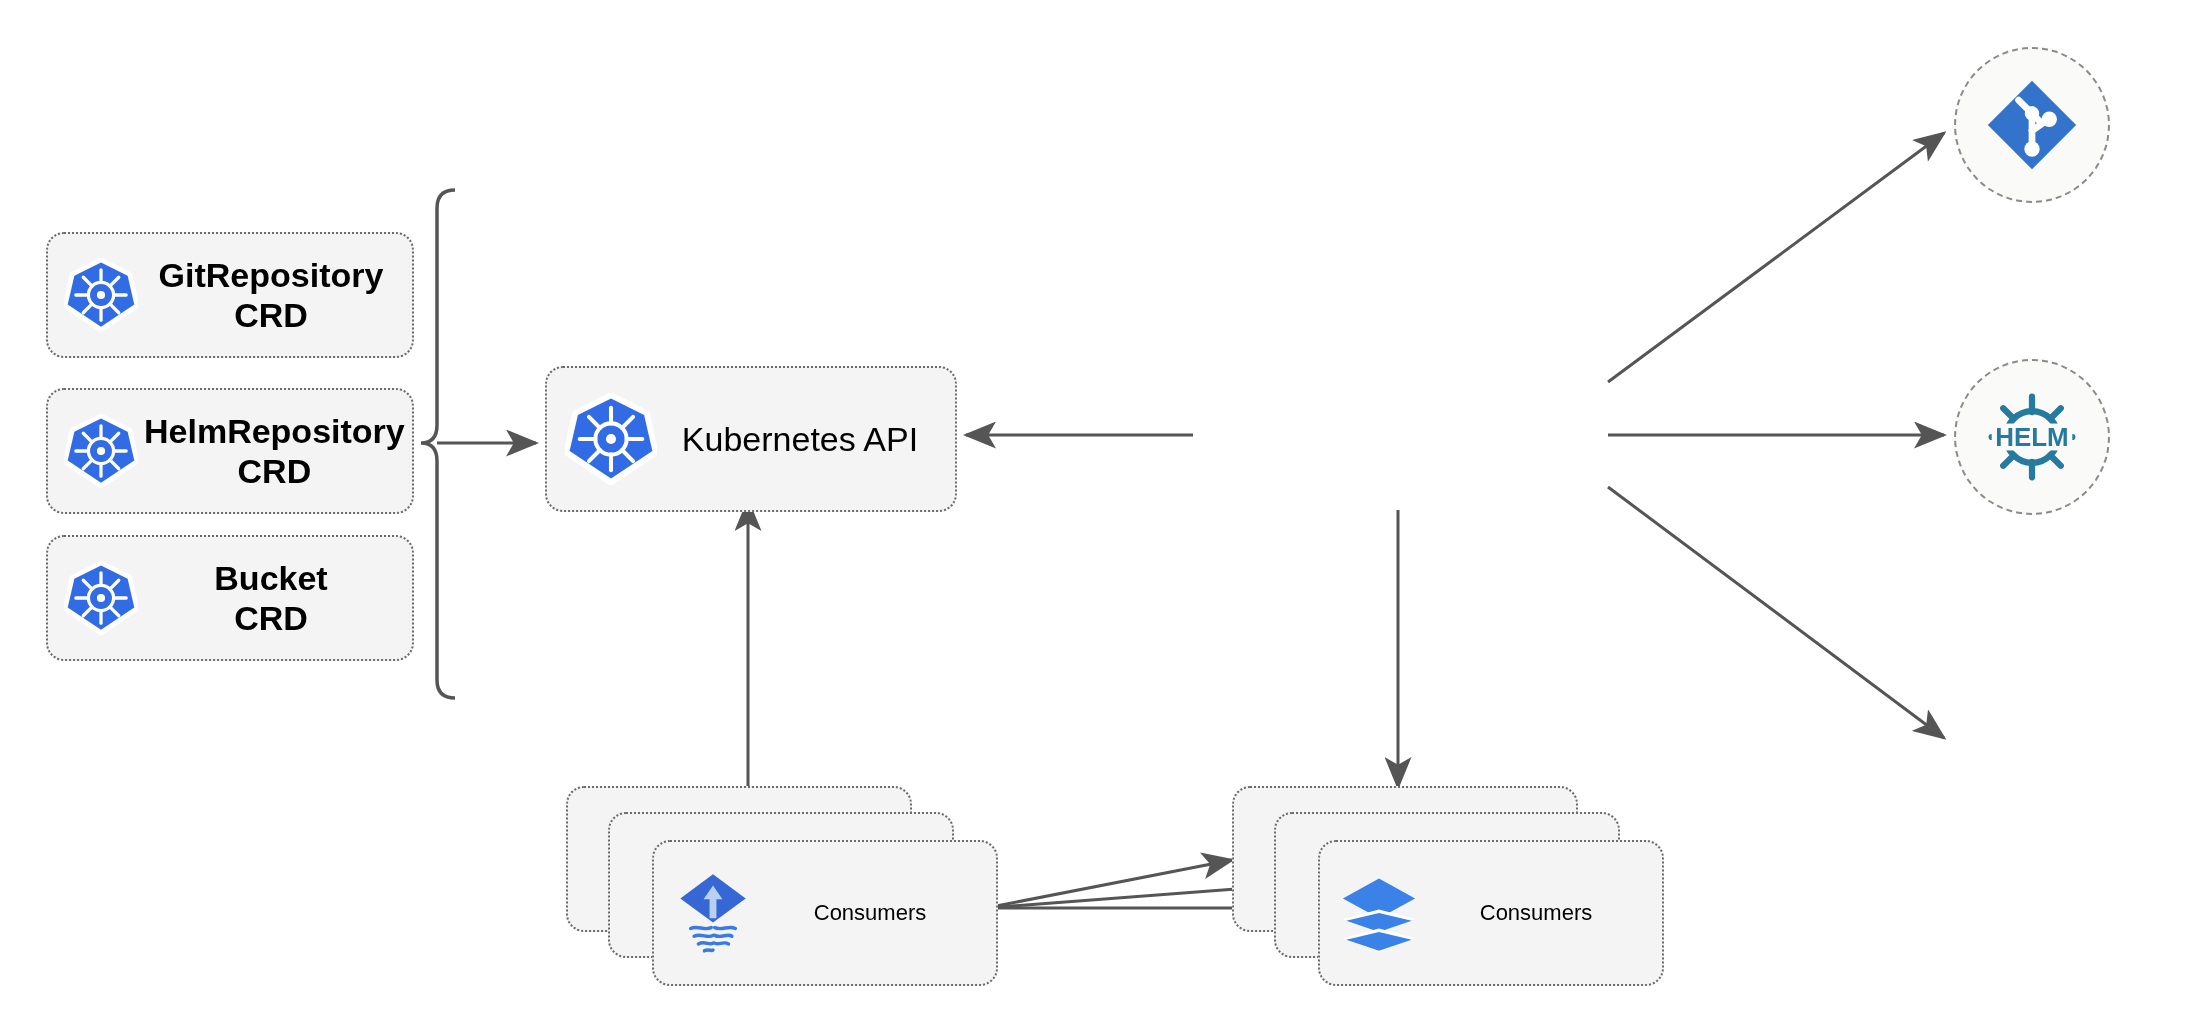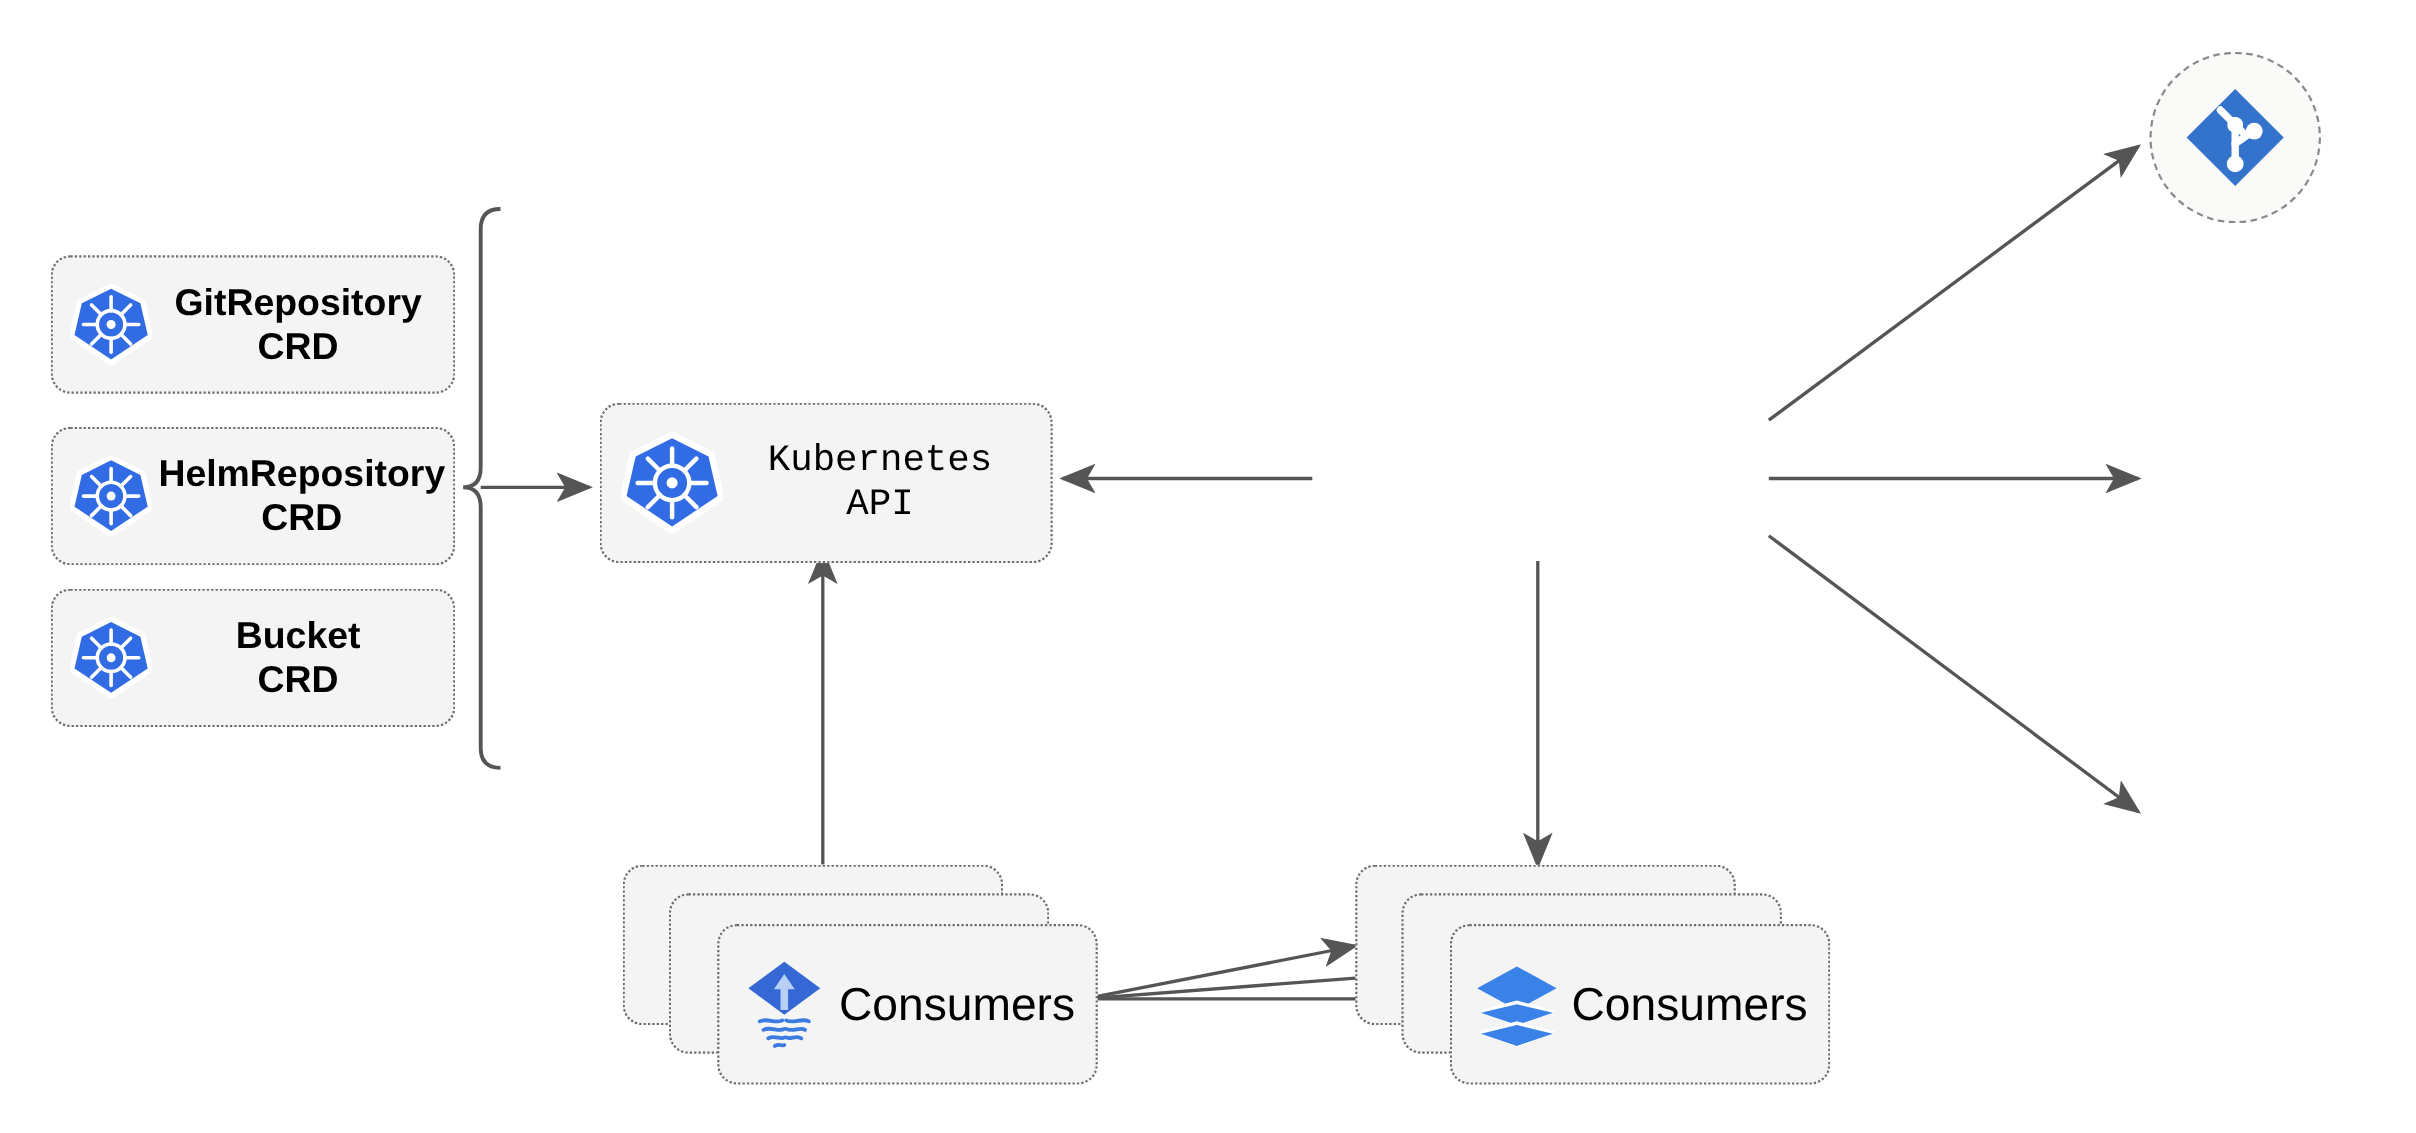--- a/index.html
+++ b/index.html
@@ -37,21 +37,21 @@
   .stack{position:absolute;width:432px;height:200px;}
   .stack .layer{
     position:absolute;box-sizing:border-box;
     background:#f4f4f4;border:2px dotted #6b6b6b;border-radius:18px;
     width:346px;height:146px;
   }
   .stack .l1{left:0;top:0;}
   .stack .l2{left:42px;top:26px;}
   .stack .l3{left:86px;top:54px;display:flex;align-items:center;padding:0 16px;}
   .stack .l3 .ico{flex:0 0 86px;height:86px;margin-right:4px;}
-  .stack .l3 .label{flex:1;font-size:42px;color:#000;text-align:center;}
+  .stack .l3 .label{flex:1;font-size:22px;color:#000;text-align:center;}
 
   
   .circle{
     position:absolute;width:152px;height:152px;border-radius:50%;
     background:#fafaf8;border:2px dashed #8a8a8a;
     display:flex;align-items:center;justify-content:center;
   }
   .circle .ico{width:96px;height:96px;}
 
   svg.edges{position:absolute;left:0;top:0;width:2196px;height:1030px;
@@ -157,21 +157,21 @@
           <line x1="74" y1="26" x2="62" y2="38"></line>
           <line x1="38" y1="62" x2="26" y2="74"></line>
         </g>
         <circle cx="50" cy="50" r="5.5" fill="#ffffff"></circle>
       </svg>
     </span>
     <span class="label">Bucket
 CRD</span>
   </div>
 
-  <div class="node wide" style="left:545px;top:366px;font-family:Liberation Mono, monospace;">
+  <div class="node wide" style="left:545px;top:366px;">
     <span class="ico">
       <svg viewBox="0 0 100 100" width="100%" height="100%">
         <polygon points="50,4 88,23 97,64 50,96 3,64 12,23" fill="#ffffff" stroke="#ffffff" stroke-width="9" stroke-linejoin="round"></polygon>
         <polygon points="50,6 86,24 95,63 50,93 5,63 14,24" fill="#326ce5"></polygon>
         <g fill="none" stroke="#ffffff" stroke-width="4.4" stroke-linecap="round">
           <circle cx="50" cy="50" r="17"></circle>
           <line x1="50" y1="16" x2="50" y2="33"></line>
           <line x1="50" y1="67" x2="50" y2="84"></line>
           <line x1="16" y1="50" x2="33" y2="50"></line>
           <line x1="67" y1="50" x2="84" y2="50"></line>
@@ -236,15 +236,34 @@
           <path d="M36,24 L60,48"></path>
           <path d="M50,56 L64,46"></path>
         </g>
         <circle cx="50" cy="75" r="8" fill="#ffffff"></circle>
         <circle cx="50" cy="38" r="7.5" fill="#ffffff"></circle>
         <circle cx="68" cy="44" r="8" fill="#ffffff"></circle>
       </svg>
     </span>
   </div>
 
+  <div class="circle" style="left:1954px;top:359px;">
+    <span class="ico">
+      <svg viewBox="0 0 100 100" width="100%" height="100%">
+        <g stroke="#277a9f" stroke-width="6.5" fill="none" stroke-linecap="round">
+          <circle cx="50" cy="50" r="27"></circle>
+          <line x1="50" y1="8" x2="50" y2="24"></line>
+          <line x1="50" y1="76" x2="50" y2="92"></line>
+          <line x1="8" y1="50" x2="24" y2="50"></line>
+          <line x1="76" y1="50" x2="92" y2="50"></line>
+          <line x1="20" y1="20" x2="31" y2="31"></line>
+          <line x1="69" y1="69" x2="80" y2="80"></line>
+          <line x1="80" y1="20" x2="69" y2="31"></line>
+          <line x1="31" y1="69" x2="20" y2="80"></line>
+        </g>
+        <rect x="8" y="36" width="84" height="28" fill="#fafaf8"></rect>
+        <text x="50" y="59" text-anchor="middle" font-family="'Liberation Sans',sans-serif" font-size="27" font-weight="bold" fill="#277a9f">HELM</text>
+      </svg>
+    </span>
+  </div>
 
 
 </div>
 
 </body></html>

